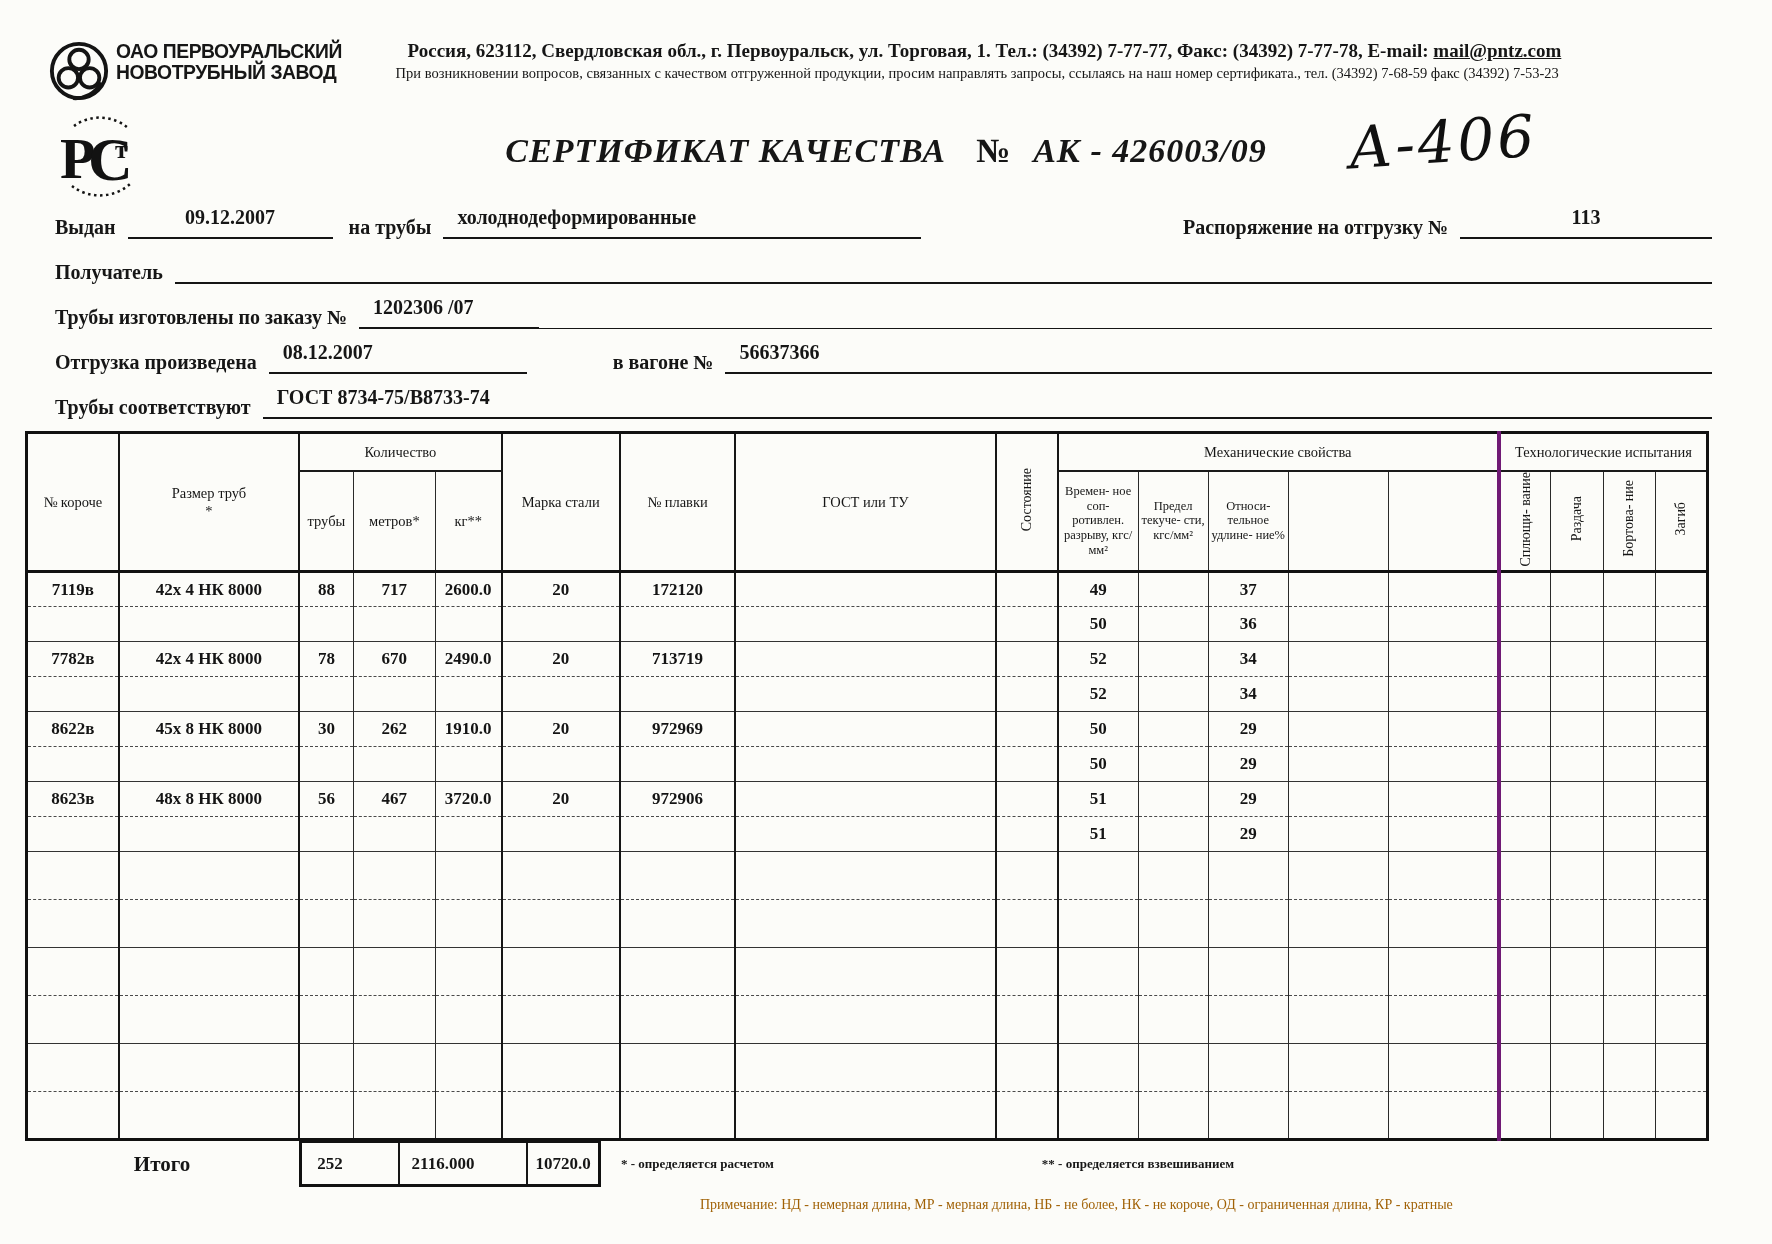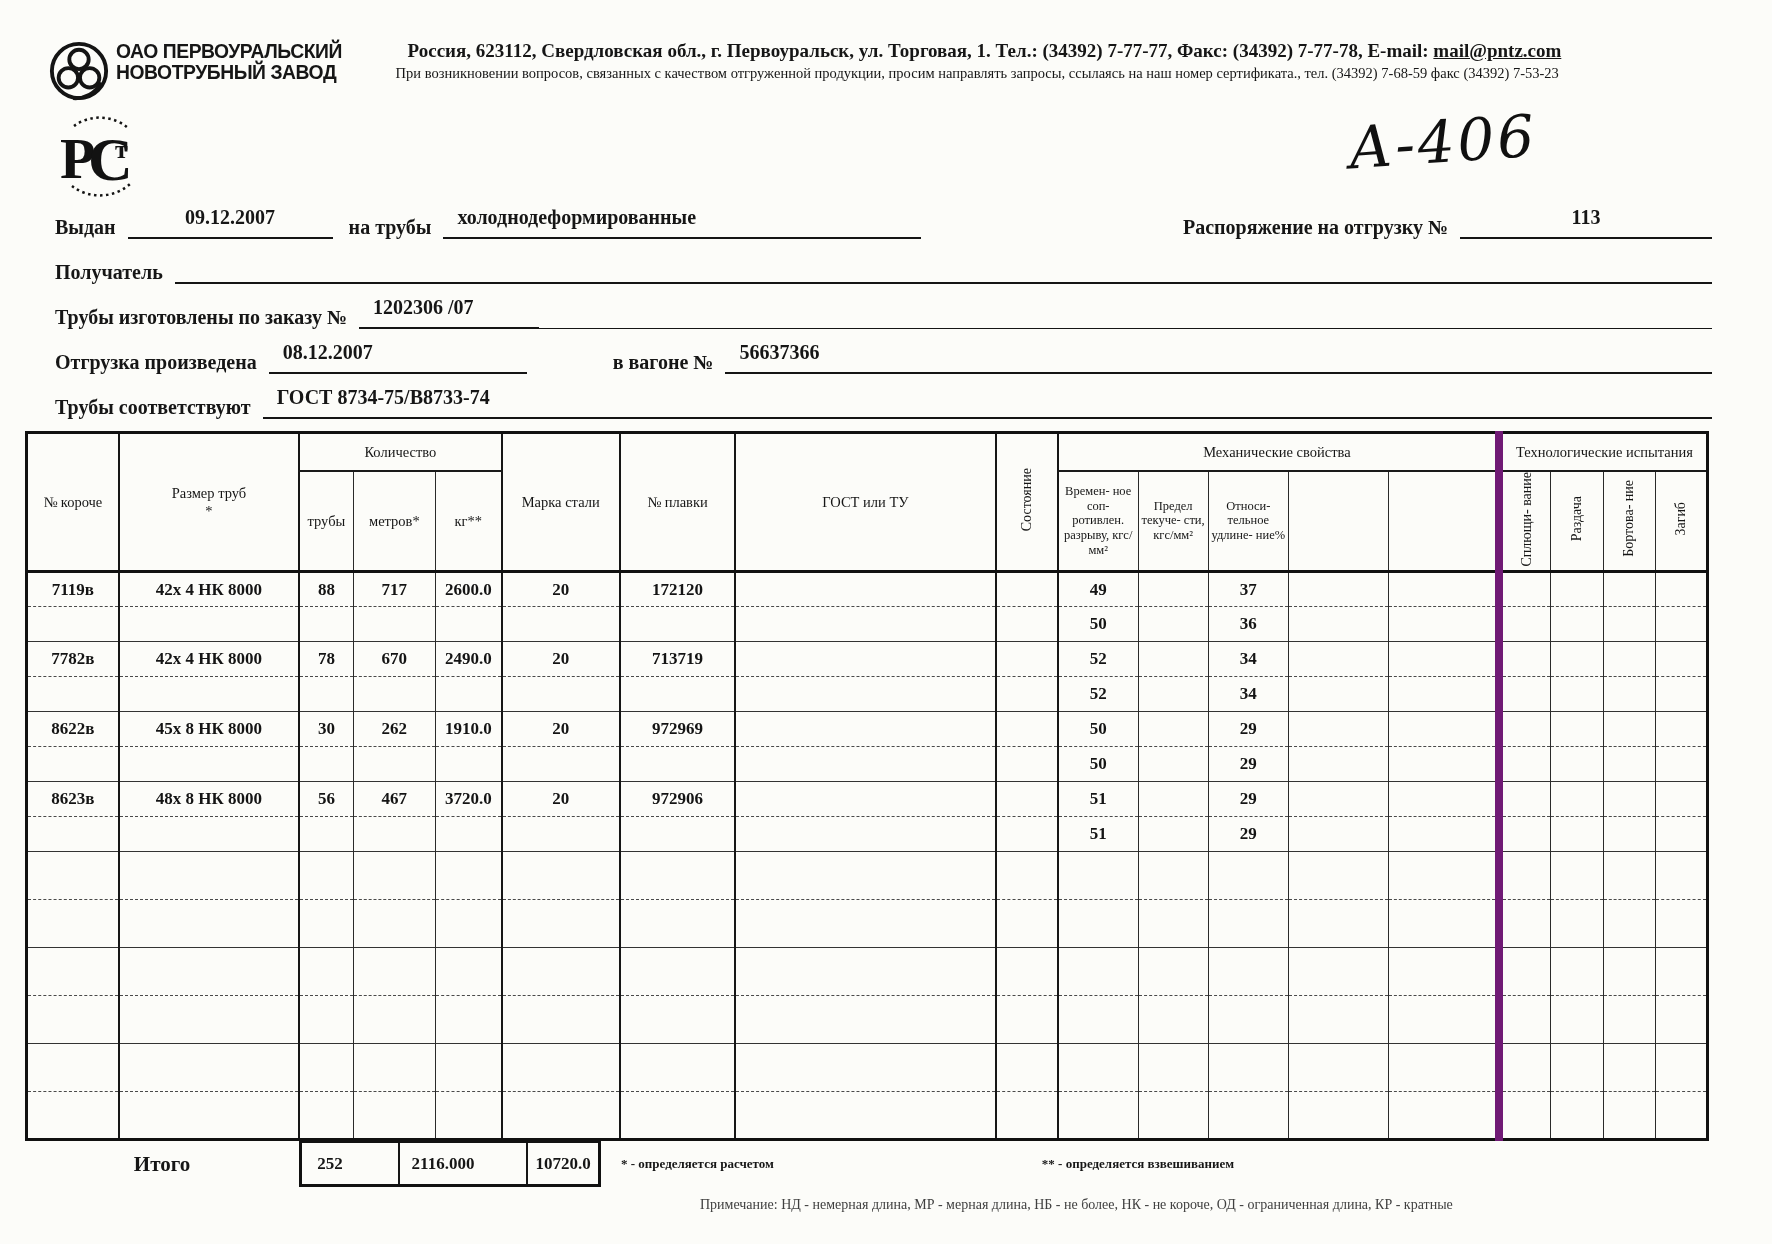--- a/index.html
+++ b/index.html
@@ -46,21 +46,21 @@
   table{border-collapse:collapse;table-layout:fixed;width:1684px;border:3px solid #111;}
   th,td{padding:0;margin:0;overflow:hidden;}
   thead th{font-weight:normal;font-size:14.5px;line-height:1.25;text-align:center;vertical-align:middle;}
   thead tr.gr{height:38px;}
   thead tr.sr{height:94px;}
   thead{border-bottom:3px solid #111;}
   .hb{border-bottom:3px solid #111;}
   .gb{border-bottom:2px solid #1a1a1a;}
   .bl1{border-left:1px solid #2a2a2a;}
   .bl2{border-left:2px solid #161616;}
-  .bl4{border-left:8px solid #701a75;}
+  .bl4{border-left:4px solid #701a75;}
   .small-h{font-size:12.5px;line-height:1.18;padding:2px 2px;}
   .vtext{writing-mode:vertical-rl;transform:rotate(180deg);display:inline-block;
     font-size:14px;line-height:1.15;max-height:118px;white-space:normal;}
   tbody tr{height:35px;}
   tbody tr:nth-child(n+9){height:48px;}
   tbody td{font-size:17px;font-weight:bold;text-align:center;vertical-align:middle;color:#141414;}
   tr.sep-dash{border-bottom:1px dashed #4a4a4a;}
   tr.sep-solid{border-bottom:1px solid #333;}
   tbody tr:last-child{border-bottom:none;}
 
@@ -68,21 +68,21 @@
   .totals-row{display:flex;align-items:stretch;margin-left:25px;margin-top:0px;height:46px;}
   .totals-label{width:274px;text-align:center;font-size:21px;font-weight:bold;
     display:flex;align-items:center;justify-content:center;}
   .totals-box{display:flex;border:3px solid #111;border-top-width:2px;gap:40px;}
   .tot-cell{display:flex;align-items:center;justify-content:center;
     font-size:17px;font-weight:bold;border-left:2px solid #161616;}
   .tot-cell:first-child{border-left:none;}
   .tc1{width:56px;}.tc2{width:86px;}.tc3{width:70px;}
   .footnote{display:flex;align-items:center;font-size:13px;font-weight:bold;margin-left:20px;}
   .footnote.fn2{margin-left:268px;}
-  .note-line{margin:10px 0 0 700px;font-size:14px;color:#404040;}
+  .note-line{margin:10px 0 0 700px;font-size:14px;color:#a16207;}
 
   svg .stroke{stroke:#141414;fill:none;}
 </style>
 </head>
 <body>
 <div class="page">
 
   <div class="top-header">
     <div class="logo-block">
       <svg width="62" height="62" viewBox="0 0 64 64">
@@ -104,20 +104,23 @@
   </div>
 
   <div class="title-zone">
     <svg class="rst" width="96" height="92" viewBox="0 0 96 92">
       <path class="stroke" d="M22 16 A42 40 0 0 1 76 18" stroke-width="2.5" stroke-dasharray="2.5,3.5"></path>
       <path class="stroke" d="M20 76 A44 42 0 0 0 78 74" stroke-width="2.5" stroke-dasharray="2.5,3.5"></path>
       <text x="8" y="68" font-family="Liberation Serif,serif" font-weight="bold" font-size="58" fill="#121212">Р</text>
       <text x="36" y="70" font-family="Liberation Serif,serif" font-weight="bold" font-size="62" fill="#121212">С</text>
       <text x="63" y="48" font-family="Liberation Serif,serif" font-weight="bold" font-size="26" fill="#121212">т</text>
     </svg>
+    <div class="cert-title">
+      <span>СЕРТИФИКАТ КАЧЕСТВА</span><span class="num-sign">№</span><span>АК - 426003/09</span>
+    </div>
     <div class="handwritten">А-406</div>
   </div>
 
   <div class="form-area">
     <div class="frow">
       <span class="lbl">Выдан</span>
       <span class="uline center" style="width:205px">09.12.2007</span>
       <span class="lbl" style="padding-left:16px">на трубы</span>
       <span class="uline" style="width:478px">холоднодеформированные</span>
       <span class="grow"></span>

